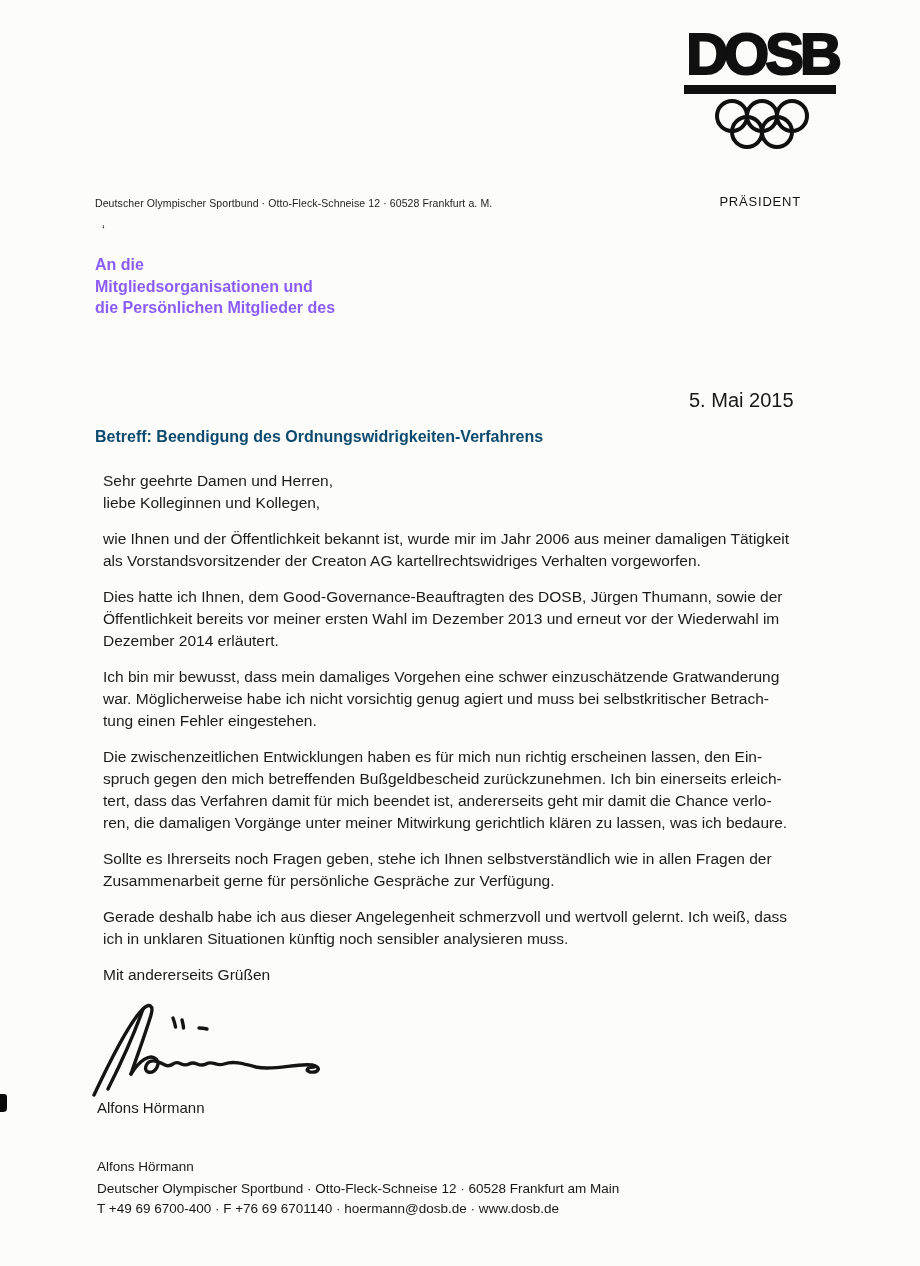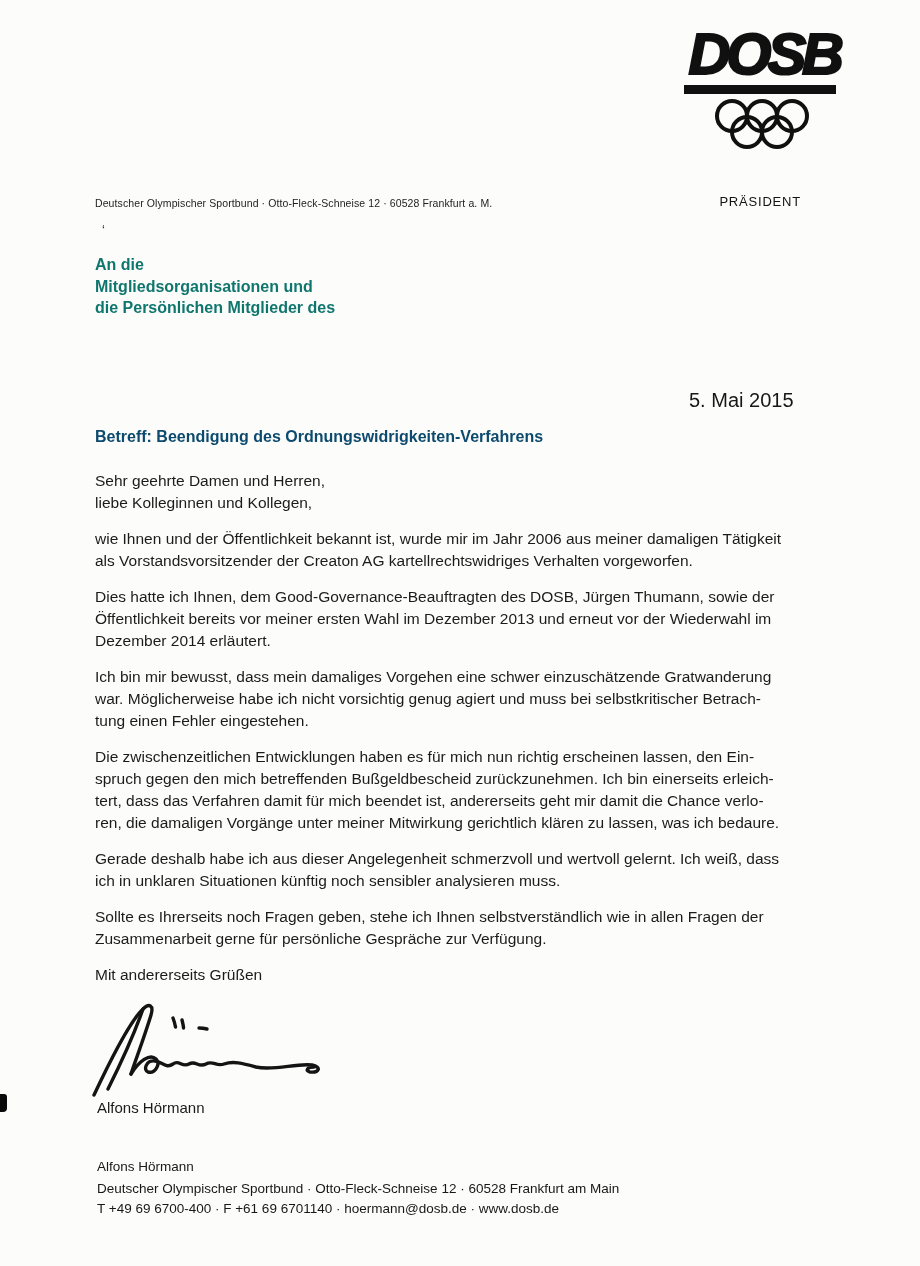--- a/index.html
+++ b/index.html
@@ -18,22 +18,21 @@
   .logo { position: absolute; top: 24px; right: 80px; width: 156px; text-align: center; }
   .logo-word {
     display: block;
     font-family: "Liberation Sans", sans-serif;
     font-weight: 700;
     font-size: 58px;
     line-height: 60px;
     letter-spacing: -4px;
     color: #101010;
     -webkit-text-stroke: 2.2px #101010;
-    text-align: right;
-    font-style: italic;
+    text-align: center;
   }
   .logo-bar { height: 9px; background: #101010; width: 152px; margin-top: 1px; }
   .logo-rings { margin-top: 2px; }
 
   
   .sender-line {
     position: absolute; top: 197px; left: 95px;
     font-size: 10.5px; color: #1d1d1d; letter-spacing: 0.1px;
   }
   .president {
@@ -41,35 +40,35 @@
     font-size: 13px; letter-spacing: 0.8px; color: #131313;
   }
   .artifact-quote {
     position: absolute; top: 222px; left: 102px;
     font-size: 13px; color: #333;
   }
 
   
   .recipient {
     position: absolute; top: 254px; left: 95px;
-    font-weight: bold; font-size: 16px; line-height: 21.5px; color: #0f766e;
+    font-weight: bold; font-size: 16px; line-height: 21.5px; color: #8b5cf6;
   }
 
   .date-line { position: absolute; top: 389px; left: 689px; font-size: 20px; }
   .subject-line {
     position: absolute; top: 428px; left: 95px;
     font-weight: bold; font-size: 16px; color: #0c4a6e;
   }
 
   
   .body-block {
     position: absolute; top: 470px; left: 95px; width: 805px;
     font-size: 15.5px; line-height: 22px; color: #1b1b1b;
   }
-  .body-block p { white-space: pre-line; margin: 0 0 14px 0; }
+  .body-block p { white-space: pre-line; margin: 0 0 14px 8px; }
   .closing { margin-top: 6px; }
 
   
   .signature { position: absolute; top: 1001px; left: 86px; }
   .signer-name { position: absolute; top: 1099px; left: 97px; font-size: 15px; color: #1b1b1b; }
 
   
   .footer {
     position: absolute; top: 1157px; left: 97px;
     font-size: 13.5px; line-height: 20px; color: #181818;
@@ -123,42 +122,42 @@
     <p>Dies hatte ich Ihnen, dem Good-Governance-Beauftragten des DOSB, Jürgen Thumann, sowie der
 Öffentlichkeit bereits vor meiner ersten Wahl im Dezember 2013 und erneut vor der Wiederwahl im
 Dezember 2014 erläutert.</p>
     <p>Ich bin mir bewusst, dass mein damaliges Vorgehen eine schwer einzuschätzende Gratwanderung
 war. Möglicherweise habe ich nicht vorsichtig genug agiert und muss bei selbstkritischer Betrach-
 tung einen Fehler eingestehen.</p>
     <p>Die zwischenzeitlichen Entwicklungen haben es für mich nun richtig erscheinen lassen, den Ein-
 spruch gegen den mich betreffenden Bußgeldbescheid zurückzunehmen. Ich bin einerseits erleich-
 tert, dass das Verfahren damit für mich beendet ist, andererseits geht mir damit die Chance verlo-
 ren, die damaligen Vorgänge unter meiner Mitwirkung gerichtlich klären zu lassen, was ich bedaure.</p>
+    <p>Sollte es Ihrerseits noch Fragen geben, stehe ich Ihnen selbstverständlich wie in allen Fragen der
+Zusammenarbeit gerne für persönliche Gespräche zur Verfügung.</p>
     <p>Gerade deshalb habe ich aus dieser Angelegenheit schmerzvoll und wertvoll gelernt. Ich weiß, dass
 ich in unklaren Situationen künftig noch sensibler analysieren muss.</p>
-    <p>Sollte es Ihrerseits noch Fragen geben, stehe ich Ihnen selbstverständlich wie in allen Fragen der
-Zusammenarbeit gerne für persönliche Gespräche zur Verfügung.</p>
     <p class="closing">Mit andererseits Grüßen</p>
   </div>
 
   <div class="signature">
     <svg width="250" height="98" viewBox="0 0 250 98">
       <g fill="none" stroke="#141414" stroke-width="3.4" stroke-linecap="round" stroke-linejoin="round">
         <path d="M8 94 C 24 60 44 20 57 8 C 63 2 68 4 65 14 C 59 34 50 58 45 73"></path>
         <path d="M57 8 C 50 28 36 60 22 88"></path>
         <path d="M87 17 c 1.5 4 2 6 2.5 9"></path>
         <path d="M96 19 c 1 4 1.5 6 1.5 8"></path>
         <path d="M113 27 c 3 0 6 0.5 8 1"></path>
         <path d="M45 73 C 53 60 64 52 70 58 C 75 63 69 73 62 71 C 57 69 60 59 69 60 C 77 61 80 68 87 63 C 93 58 96 67 103 63 C 110 59 112 67 120 63 C 127 59 130 66 138 63 C 147 60 156 62 170 66 C 188 70 210 62 226 64 C 236 66 233 72 224 71 C 219 70 221 66 228 66"></path>
       </g>
     </svg>
   </div>
   <div class="signer-name">Alfons Hörmann</div>
 
   <div class="footer">
     <div class="f-name">Alfons Hörmann</div>
     <div>Deutscher Olympischer Sportbund · Otto-Fleck-Schneise 12 · 60528 Frankfurt am Main</div>
-    <div>T +49 69 6700-400 · F +61 69 6701140 · hoermann@dosb.de · www.dosb.de</div>
+    <div>T +49 69 6700-400 · F +76 69 6701140 · hoermann@dosb.de · www.dosb.de</div>
   </div>
 
   <div class="edge-artifact"></div>
 
 </div>
 
 </body></html>

